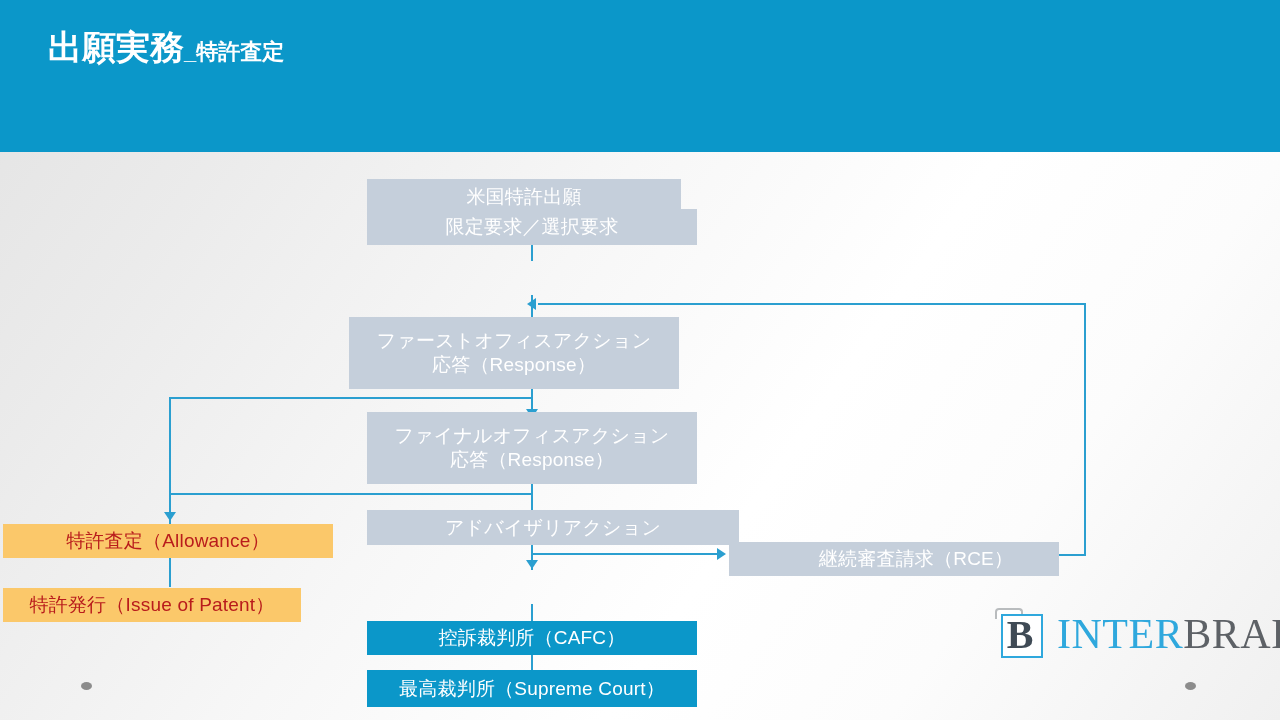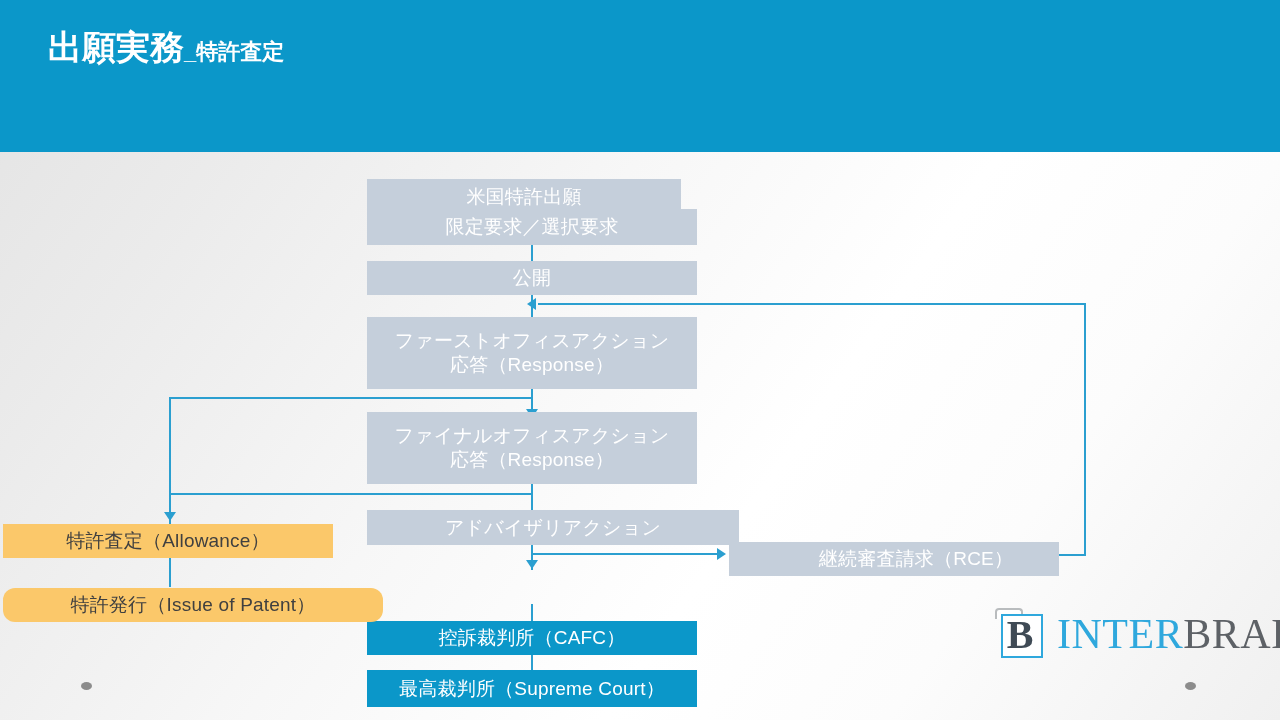--- a/index.html
+++ b/index.html
@@ -61,21 +61,21 @@
   .box.gray {
     background: #c5cfdb;
     color: #ffffff;
   }
   .box.blue {
     background: #0b97c9;
     color: #ffffff;
   }
   .box.orange {
     background: #fbc86a;
-    color: #404040;
+    color: #b91c1c;
   }
   
   .vline {
     position: absolute;
     width: 2px;
     background: #2b9fd0;
   }
   .hline {
     position: absolute;
     height: 2px;
@@ -205,38 +205,37 @@
   <div class="vline" style="left:531px; top:604px; height:17px;"></div>
 
   <div class="vline" style="left:531px; top:655px; height:15px;"></div>
 
   <div class="vline" style="left:169px; top:558px; height:29px;"></div>
 
   <div class="box gray" style="left:367px; top:163px; width:314px; height:36px;margin-top:16px;">米国特許出願</div>
 
   <div class="box gray" style="left:367px; top:209px; width:330px; height:36px;">限定要求／選択要求</div>
 
-  <div class="box gray" style="left:367px; top:261px; width:330px; height:34px;">公開</div>
-
-  <div class="box gray" style="left:367px; top:317px; width:330px; height:72px;">ファーストオフィスアクション
+
+  <div class="box gray" style="left:349px; top:317px; width:330px; height:72px;">ファーストオフィスアクション
 応答（Response）</div>
 
   <div class="box gray" style="left:367px; top:412px; width:330px; height:72px;">ファイナルオフィスアクション
 応答（Response）</div>
 
   <div class="box gray" style="left:367px; top:510px; width:372px; height:35px;">アドバイザリアクション</div>
 
 
   <div class="box blue" style="left:367px; top:621px; width:330px; height:34px;">控訴裁判所（CAFC）</div>
 
   <div class="box blue" style="left:367px; top:670px; width:330px; height:37px;">最高裁判所（Supreme Court）</div>
 
   <div class="box orange" style="left:3px; top:524px; width:330px; height:34px;">特許査定（Allowance）</div>
 
-  <div class="box orange" style="left:3px; top:588px; width:380px; height:34px;border-radius:12px;">特許発行（Issue of Patent）</div>
+  <div class="box orange" style="left:3px; top:588px; width:298px; height:34px;">特許発行（Issue of Patent）</div>
 
   <div class="box gray" style="left:729px; top:542px; width:330px; height:34px;padding-left:44px;">継続審査請求（RCE）</div>
 
   <div id="logo">
     <div id="logo-mark">
       <div class="tab"></div>
       <div class="frame"></div>
       <div class="bchar">B</div>
     </div>
     <div id="logo-text">

